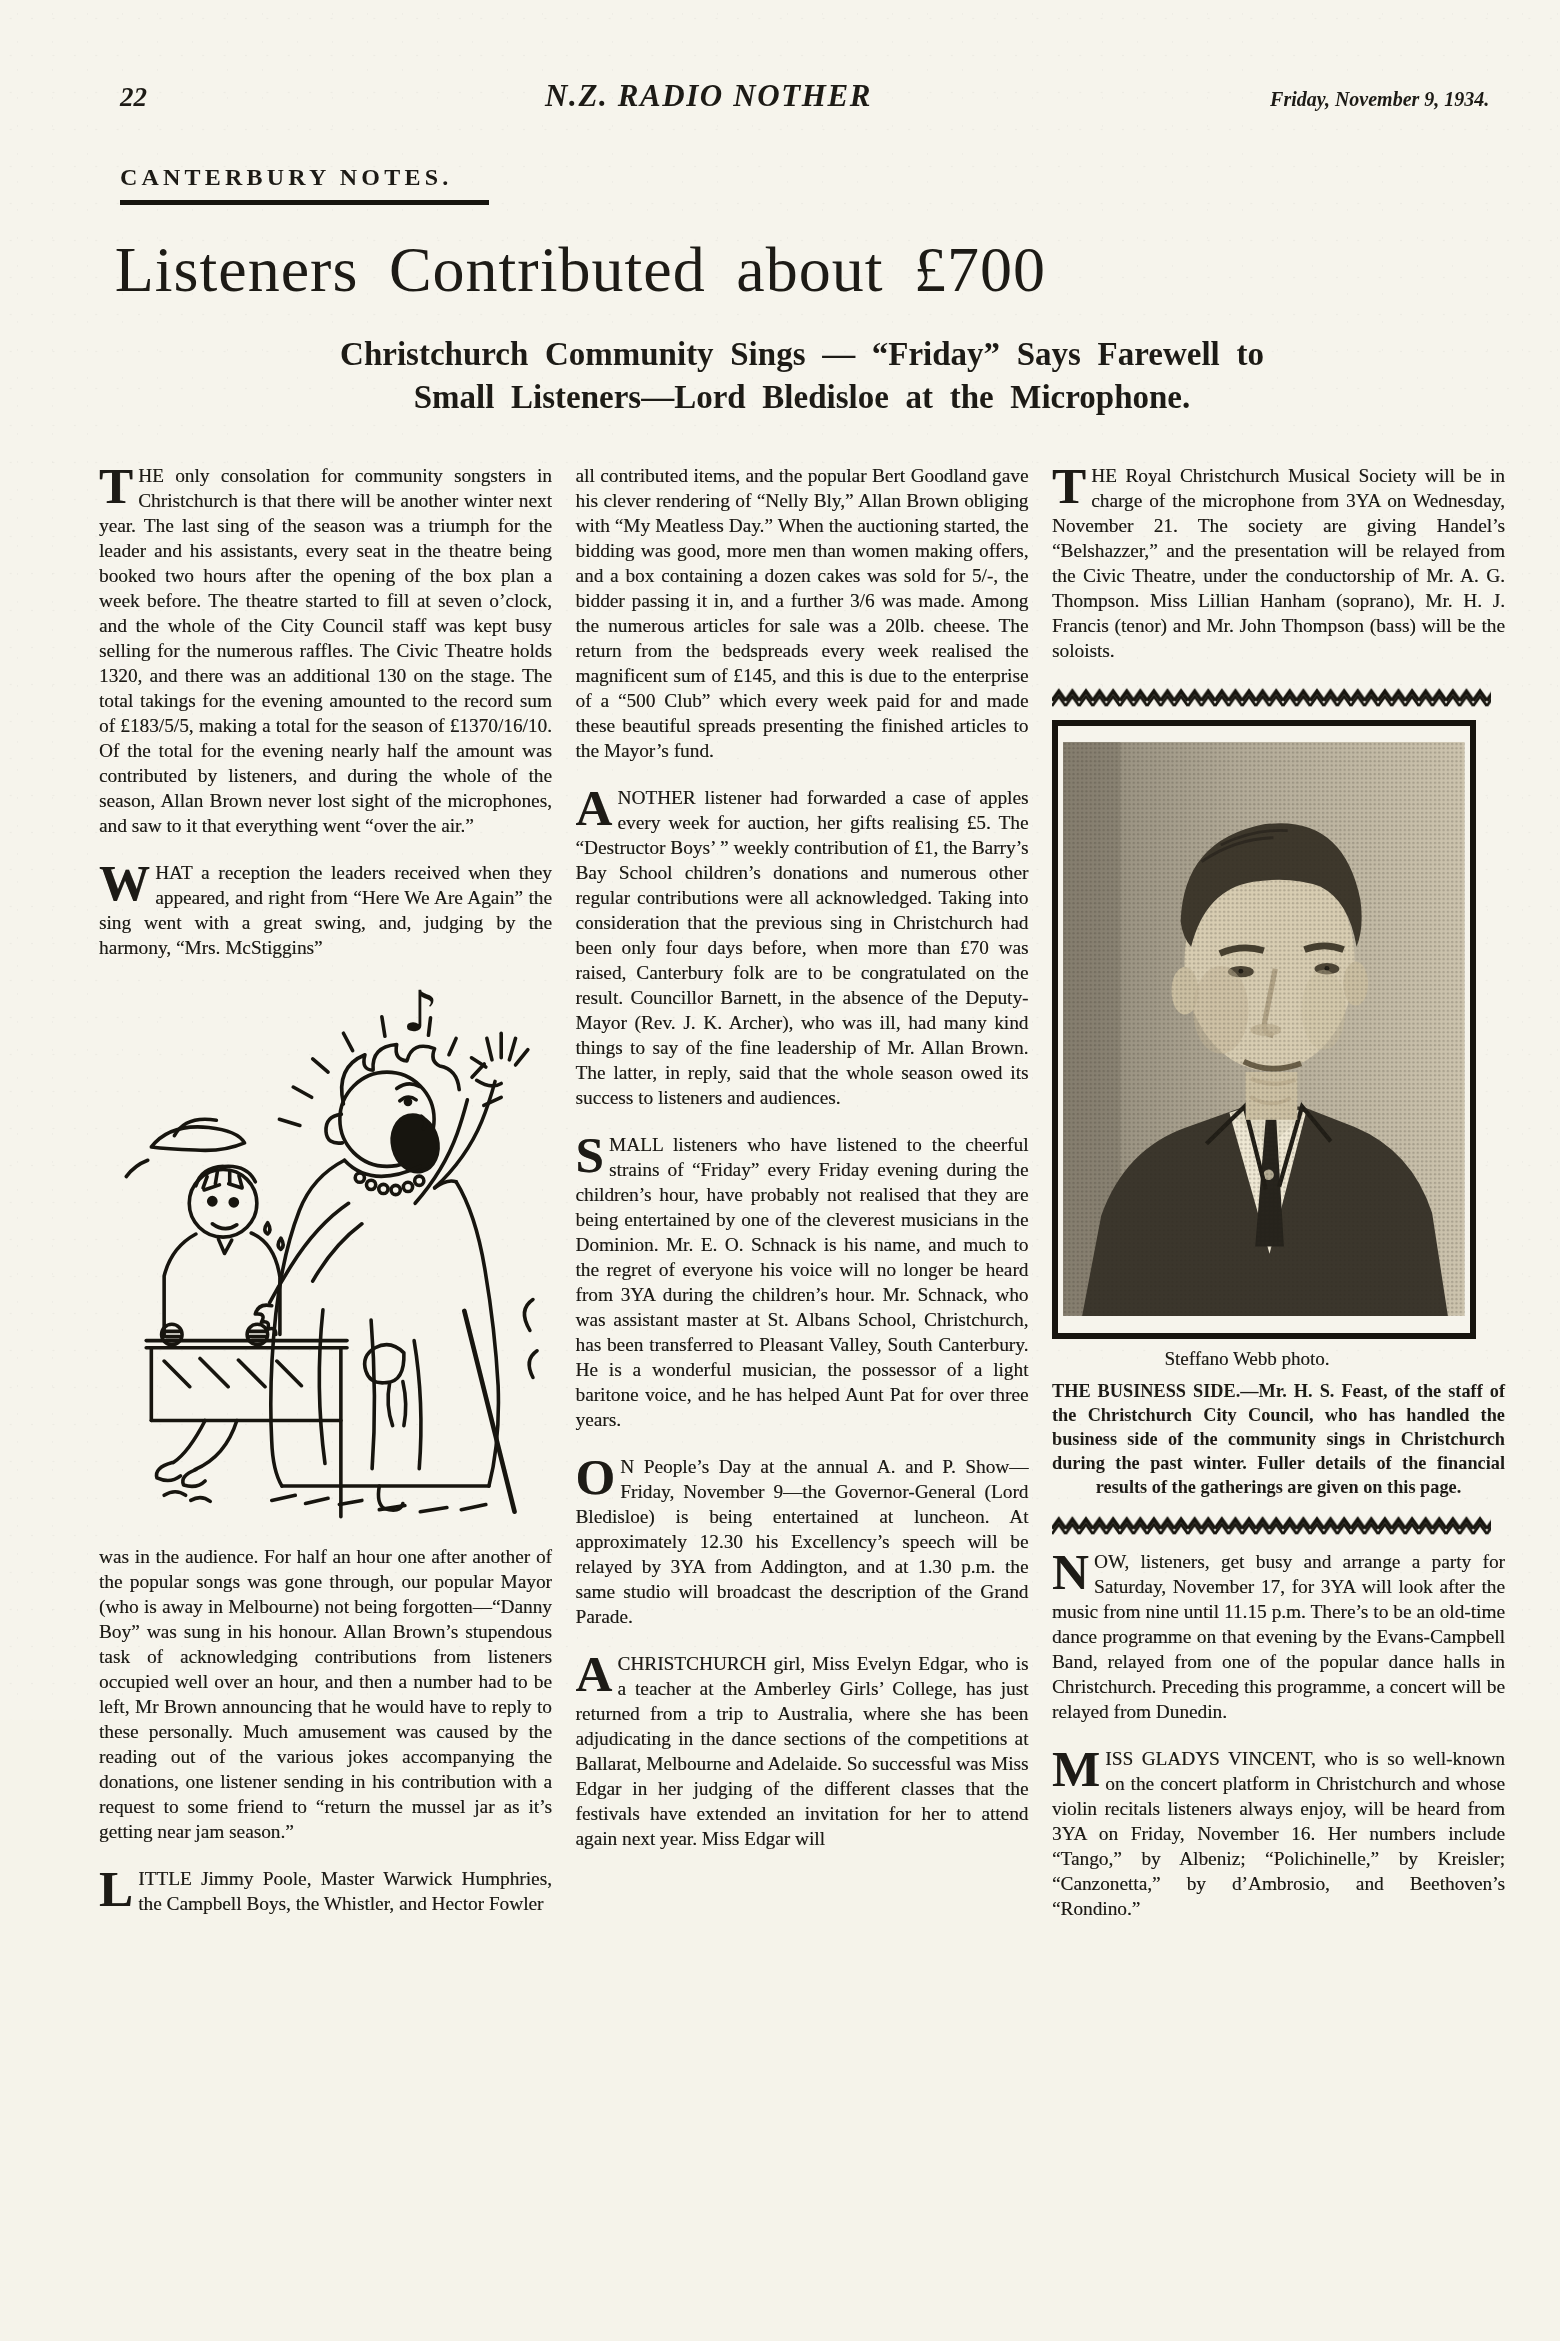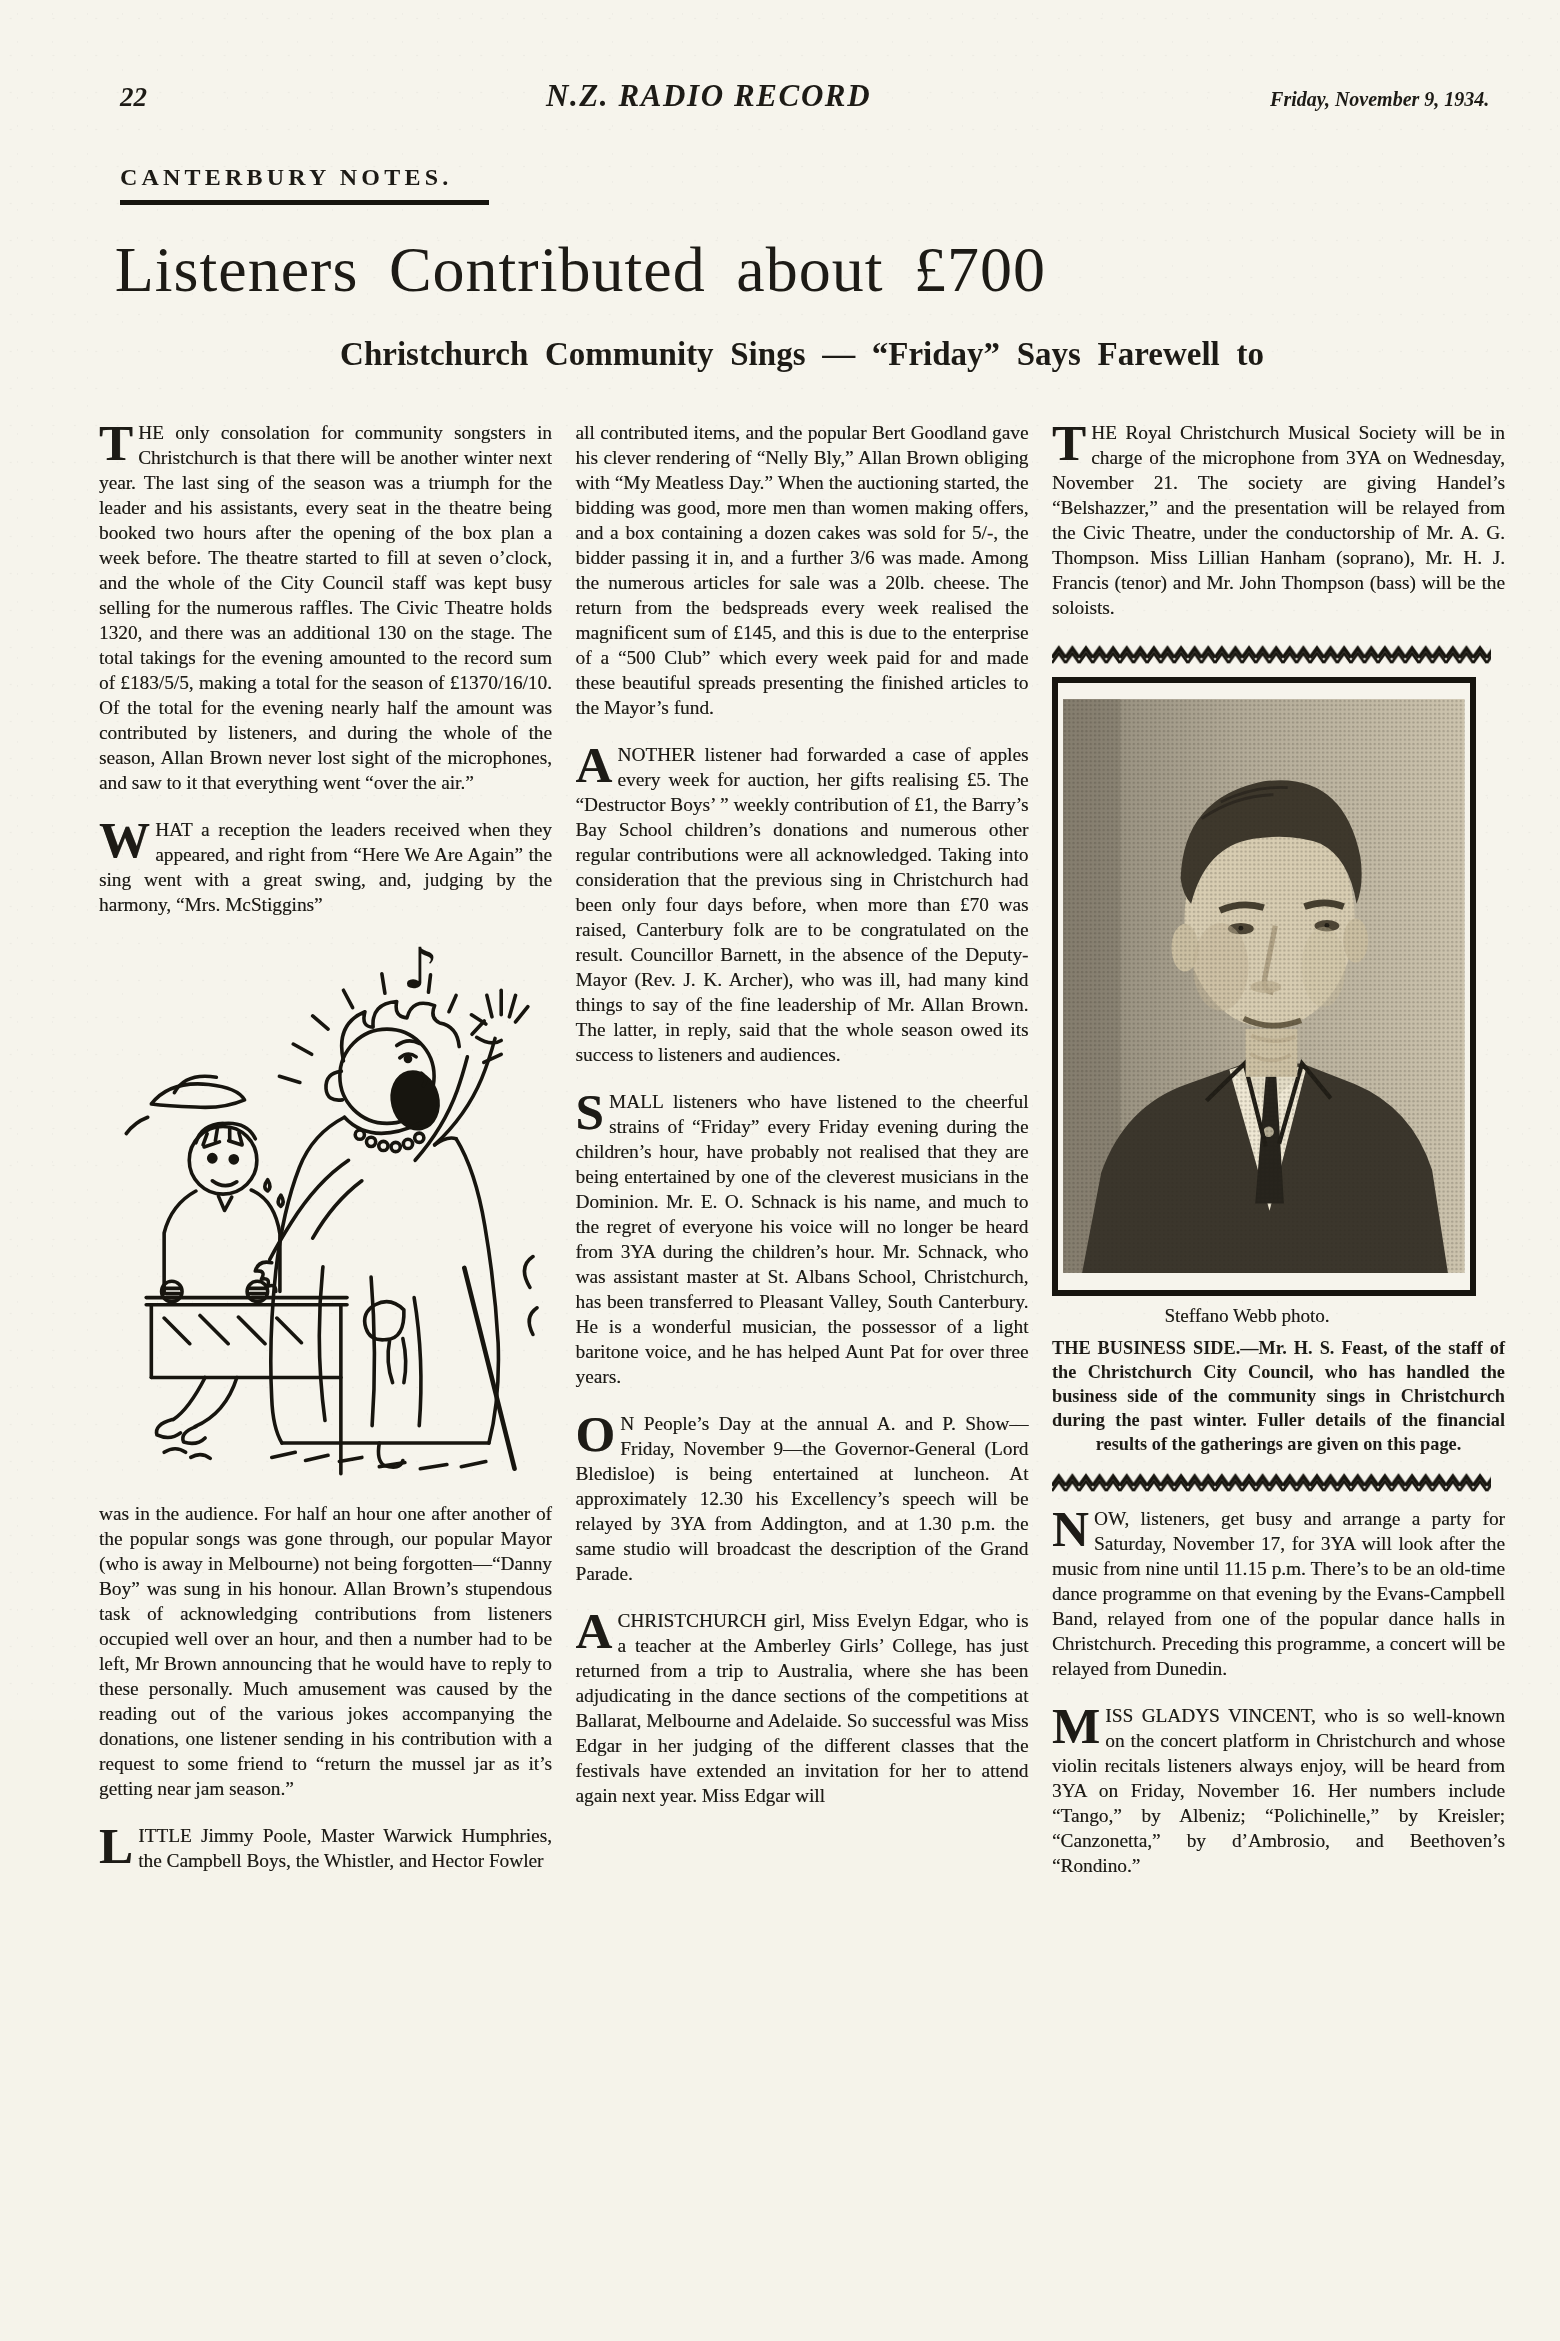--- a/index.html
+++ b/index.html
@@ -91,30 +91,31 @@
   }
 </style>
 </head>
 <body>
 
 <div class="page">
 
   
   <div class="hdr">
     <span class="pageno">22</span>
-    <span class="masthead">N.Z. RADIO RECORD</span>
+    <span class="masthead">N.Z. RADIO NOTHER</span>
     <span class="issuedate">Friday, November 9, 1934.</span>
   </div>
 
   <div class="section-title">CANTERBURY NOTES.</div>
 
   <div class="headline">Listeners Contributed about £700</div>
 
   <div class="subhead">
     <div>Christchurch Community Sings — “Friday” Says Farewell to</div>
+    <div>Small Listeners—Lord Bledisloe at the Microphone.</div>
   </div>
 
   <div class="cols">
 
     <div class="col">
       <p class="para"><span class="dropcap">T</span><span>HE only consolation for community songsters in Christchurch is that there will be another winter next year. The last sing of the season was a triumph for the leader and his assistants, every seat in the theatre being booked two hours after the opening of the box plan a week before. The theatre started to fill at seven o’clock, and the whole of the City Council staff was kept busy selling for the numerous raffles. The Civic Theatre holds 1320, and there was an additional 130 on the stage. The total takings for the evening amounted to the record sum of £183/5/5, making a total for the season of £1370/16/10. Of the total for the evening nearly half the amount was contributed by listeners, and during the whole of the season, Allan Brown never lost sight of the microphones, and saw to it that everything went “over the air.”</span></p>
       <p class="para"><span class="dropcap">W</span><span>HAT a reception the leaders received when they appeared, and right from “Here We Are Again” the sing went with a great swing, and, judging by the harmony, “Mrs. McStiggins”</span></p>
 
       <div class="cartoon-wrap">
         <svg viewBox="0 0 870 1060">

